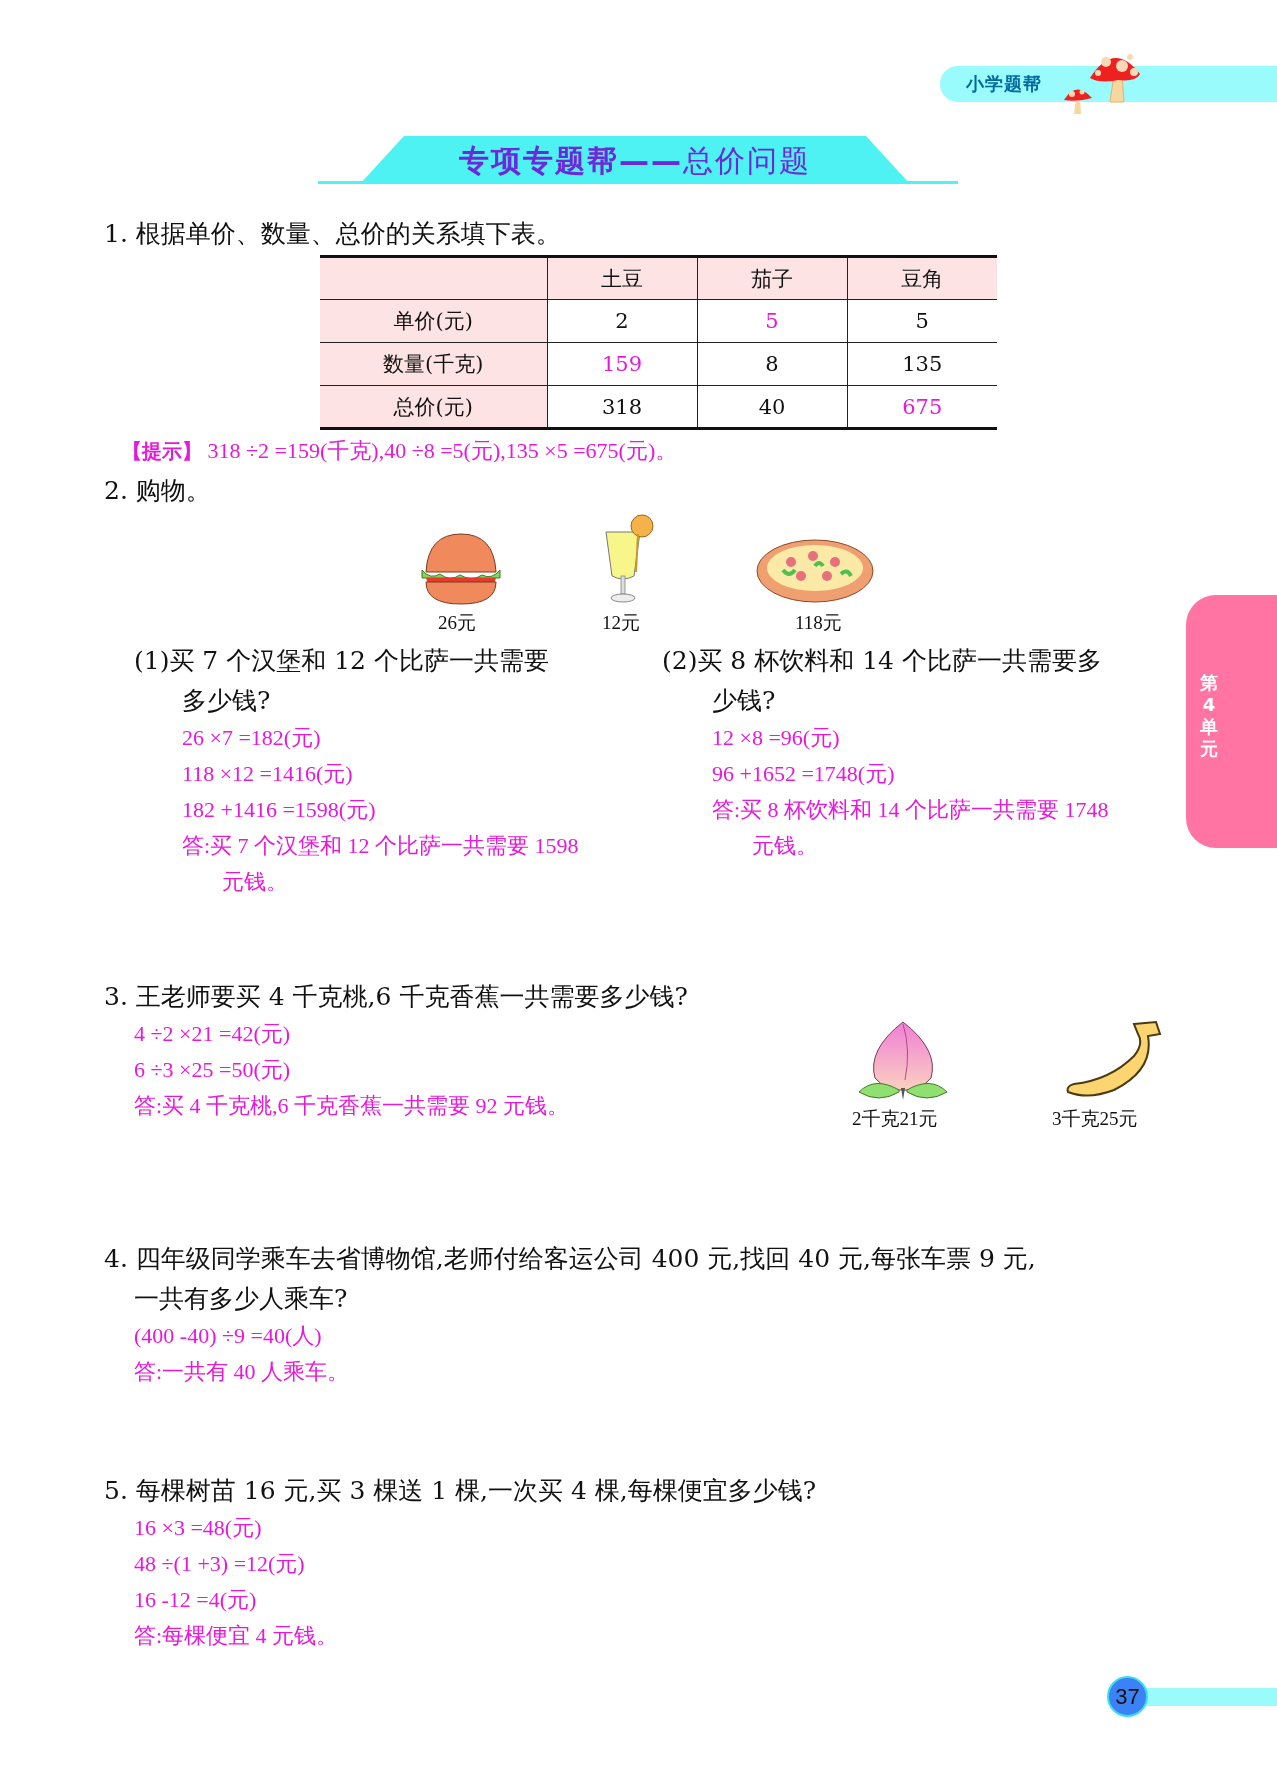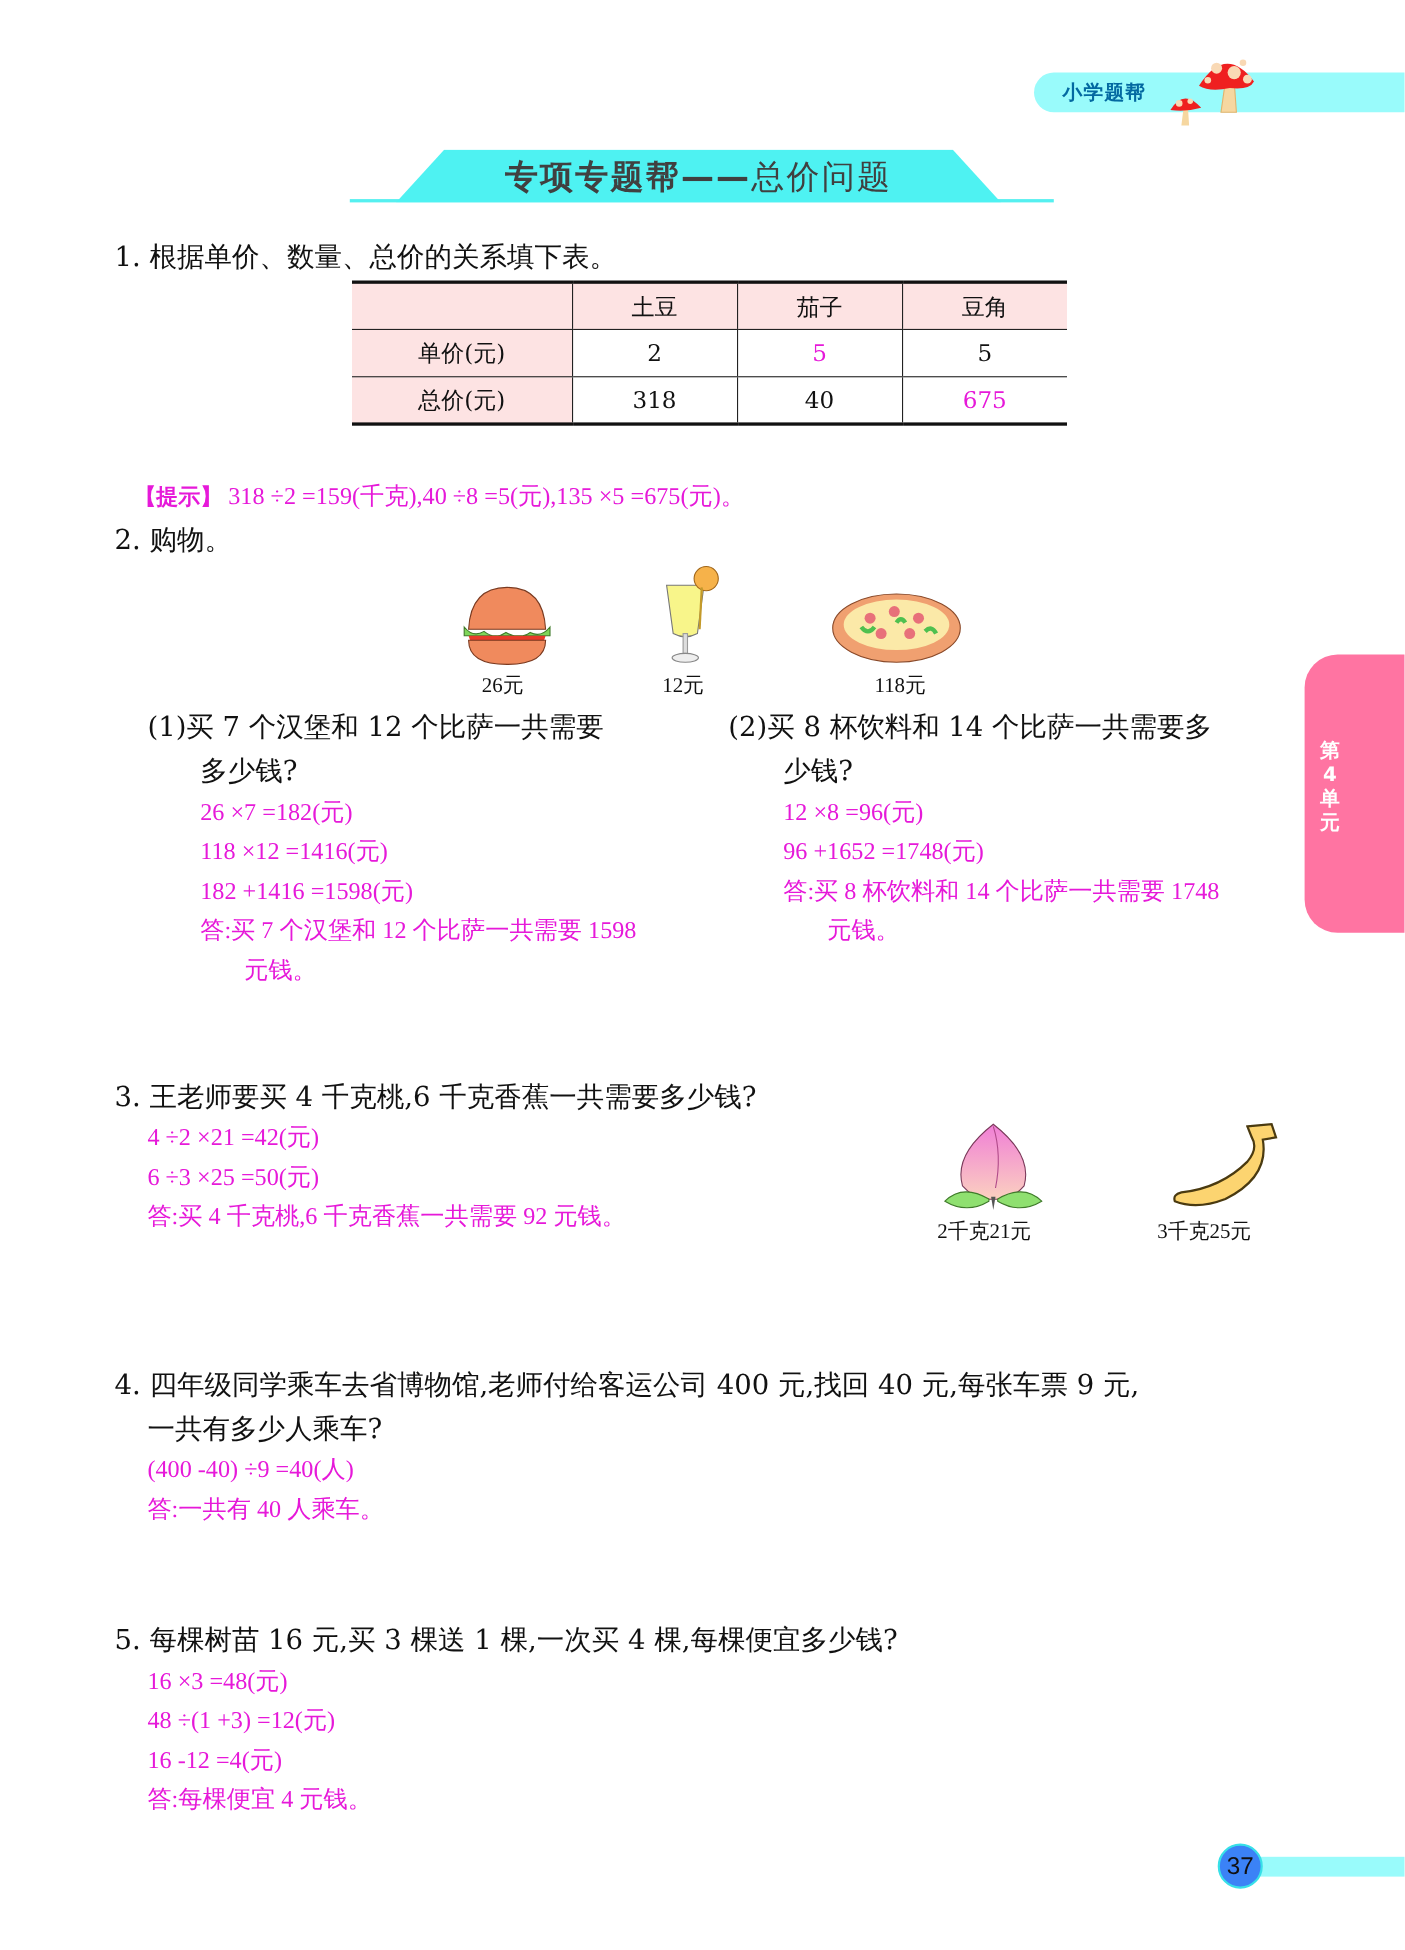--- a/index.html
+++ b/index.html
@@ -12,29 +12,29 @@
   .ans { font-size: 22px; line-height: 36px; white-space: nowrap; color: #e619d9; font-family: "Liberation Serif", serif; }
 
   
   .brand-bar { left: 940px; top: 66px; width: 337px; height: 36px; background: #99fbfb; border-radius: 18px 0 0 18px; }
   .brand-text { left: 966px; top: 72px; font-size: 18px; font-family: "DejaVu Sans", sans-serif; font-weight: bold; color: #0369a1; letter-spacing: 1px; }
 
   
   .banner-line { left: 318px; top: 181px; width: 640px; height: 3px; background: #55f0f0; }
   .banner { left: 360px; top: 136px; width: 550px; height: 48px; background: #4ef2f2;
             clip-path: polygon(8% 0, 92% 0, 100% 100%, 0 100%); border-radius: 8px 8px 0 0; }
-  .banner-text { left: 360px; top: 141px; width: 550px; text-align: center; font-size: 30px; color: #404040; font-family: "DejaVu Sans", sans-serif; font-weight: bold; letter-spacing: 2px; }
+  .banner-text { left: 360px; top: 141px; width: 550px; text-align: center; font-size: 30px; color: #6d28d9; font-family: "DejaVu Sans", sans-serif; font-weight: bold; letter-spacing: 2px; }
   .banner-text .thin { font-weight: normal; font-family: "DejaVu Serif", serif; }
 
   
   table.data { position: absolute; left: 320px; top: 255px; border-collapse: collapse; font-size: 21px; }
   table.data td { height: 43px; text-align: center; border-left: 1px solid #222; border-bottom: 1px solid #222; }
   table.data tr:first-child td { border-top: 3px solid #111; }
   table.data tr:last-child td { border-bottom: 3px solid #111; }
-  table.data td:first-child { border-left: none; width: 200px; background: #fde3e3; }
+  table.data td:first-child { border-left: none; width: 227px; background: #fde3e3; }
   table.data tr:first-child td { background: #fde3e3; }
   table.data td.c { width: 150px; }
 
   
   .side-tab { left: 1186px; top: 595px; width: 91px; height: 253px; background: #ff74a2; border-radius: 30px 0 0 30px; }
   .side-text { left: 1196px; top: 672px; width: 26px; text-align: center; color: #fff; font-family: "DejaVu Sans", sans-serif; font-weight: bold; font-size: 18px; line-height: 22px; }
 
   
   .pn-bar { left: 1140px; top: 1688px; width: 137px; height: 18px; background: #99fbfb; }
   .pn-circle { left: 1107px; top: 1676px; width: 41px; height: 41px; border: 2px solid #38e0e8; border-radius: 50%; background: #3b82f6; text-align: center; line-height: 37px; font-size: 22px; font-family: "Liberation Sans", sans-serif; }
@@ -75,20 +75,26 @@
     <td class="c">茄子</td>
     <td class="c">豆角</td>
   </tr>
   <tr>
     <td>单价(元)</td>
     <td class="c">2</td>
     <td class="c magenta">5</td>
     <td class="c">5</td>
   </tr>
   <tr>
+    <td>数量(千克)</td>
+    <td class="c magenta">159</td>
+    <td class="c">8</td>
+    <td class="c">135</td>
+  </tr>
+  <tr>
     <td>总价(元)</td>
     <td class="c">318</td>
     <td class="c">40</td>
     <td class="c magenta">675</td>
   </tr>
 </tbody>
   </table>
 <div class="abs ans" style="left:122px;top:436px;line-height:30px">
   <span style="font-family:Liberation Mono, monospace;font-weight:bold;font-size:20px">【提示】</span>
   <span>318 ÷2 =159(千克),40 ÷8 =5(元),135 ×5 =675(元)。</span>

